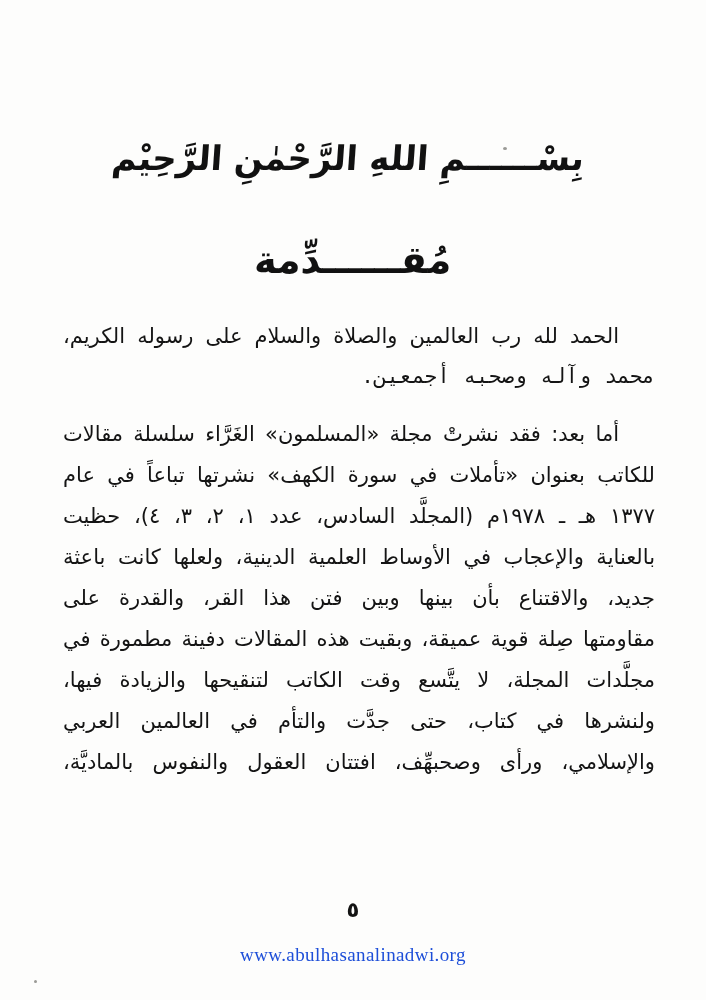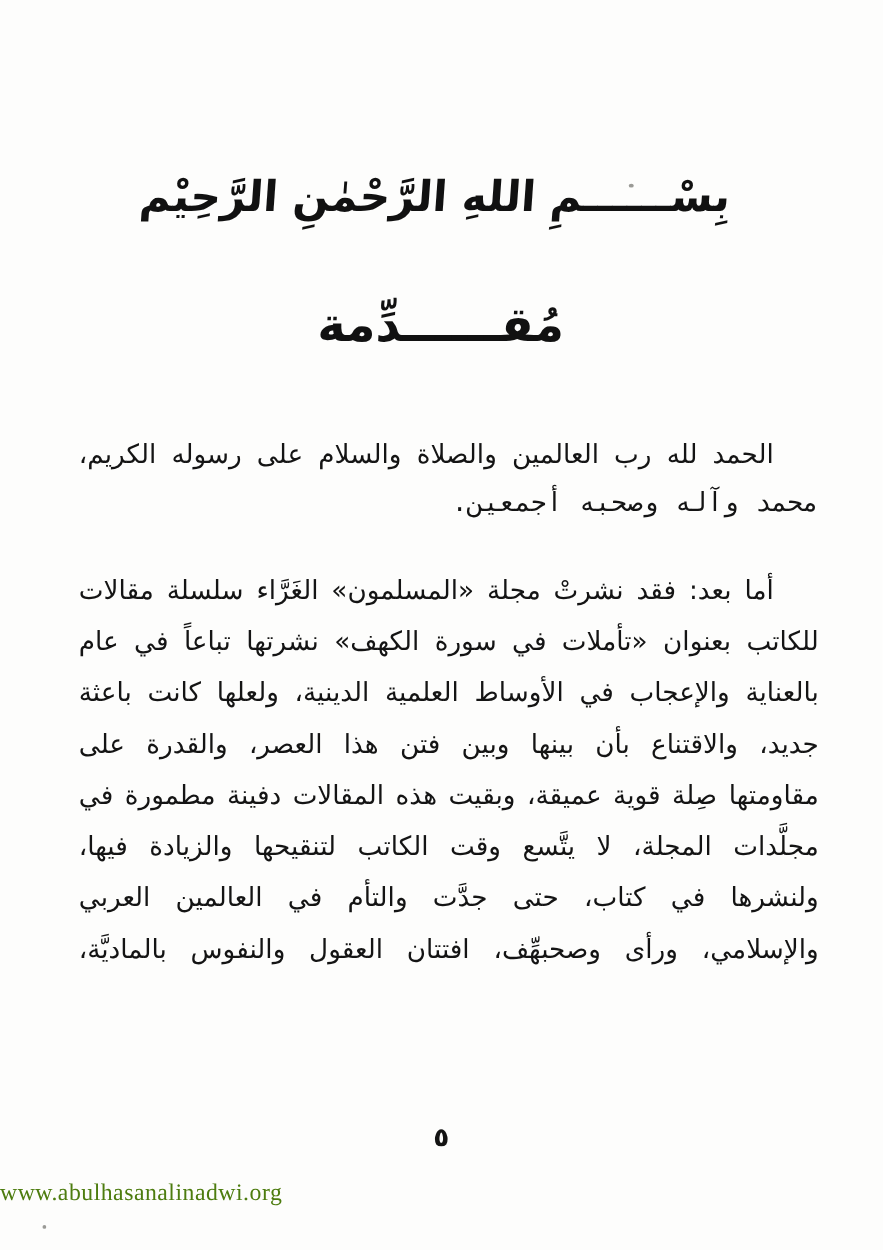--- a/index.html
+++ b/index.html
@@ -53,37 +53,37 @@
   }
   .para{margin:0;}
   .para+.para{margin-top:16px;}
   .line{
     text-align:justify;
     text-align-last:justify;
     text-justify:inter-word;
     height:41px;
     overflow:hidden;
   }
-  .line.indent{text-indent:36px;margin-top:27px;}
+  .line.indent{text-indent:36px;}
   .line.endline{text-align-last:right;font-family:Liberation Mono, monospace;}
   .page-number{
     position:absolute;
     top:898px;left:0;right:0;
     text-align:center;
     font-size:21px;
     font-weight:bold;
     color:#131313;
   }
   .footer-url{
     position:absolute;
     top:944px;left:0;right:0;
-    text-align:left;
+    text-align:center;
     font-family:"Liberation Serif","DejaVu Serif",serif;
     font-size:19px;
-    color:#4d7c0f;
+    color:#1d4ed8;
     letter-spacing:0.4px;
   }
   
   .speck{position:absolute;background:#9a9a96;border-radius:50%;}
   .speck-1{top:147px;left:503px;width:4px;height:3px;}
   .speck-2{top:980px;left:34px;width:3px;height:3px;}
 </style>
 </head>
 <body>
 
@@ -94,22 +94,23 @@
   <div class="heading">مُقــــــدِّمة</div>
 
   <div class="body-text">
     <div class="para">
       <div class="line indent">الحمد لله رب العالمين والصلاة والسلام على رسوله الكريم،</div>
       <div class="line endline">محمد وآله وصحبه أجمعين.</div>
     </div>
     <div class="para">
       <div class="line indent">أما بعد: فقد نشرتْ مجلة «المسلمون» الغَرَّاء سلسلة مقالات</div>
       <div class="line">للكاتب بعنوان «تأملات في سورة الكهف» نشرتها تباعاً في عام</div>
+      <div class="line">١٣٧٧ هـ ـ ١٩٧٨م (المجلَّد السادس، عدد ١، ٢، ٣، ٤)، حظيت</div>
       <div class="line">بالعناية والإعجاب في الأوساط العلمية الدينية، ولعلها كانت باعثة</div>
-      <div class="line">جديد، والاقتناع بأن بينها وبين فتن هذا العصر، والقدرة على</div>
+      <div class="line">جديد، والاقتناع بأن بينها وبين فتن هذا القر، والقدرة على</div>
       <div class="line">مقاومتها صِلة قوية عميقة، وبقيت هذه المقالات دفينة مطمورة في</div>
       <div class="line">مجلَّدات المجلة، لا يتَّسع وقت الكاتب لتنقيحها والزيادة فيها،</div>
       <div class="line">ولنشرها في كتاب، حتى جدَّت والتأم في العالمين العربي</div>
       <div class="line">والإسلامي، ورأى وصحبهِّف، افتتان العقول والنفوس بالماديَّة،</div>
     </div>
   </div>
 
   <div class="page-number">٥</div>
 
   <div class="footer-url">www.abulhasanalinadwi.org</div>

